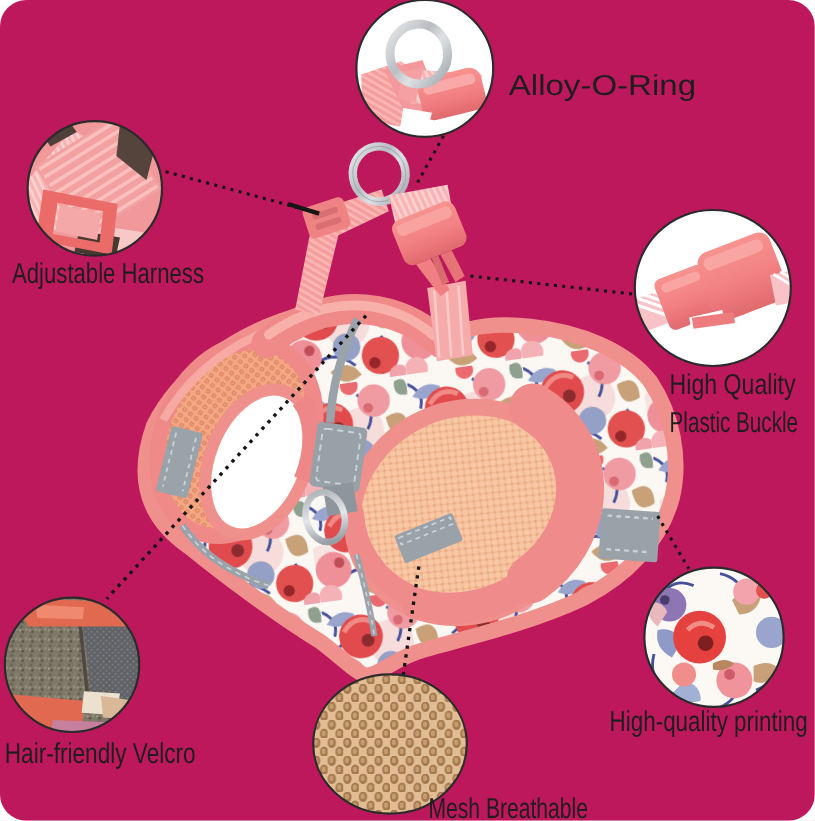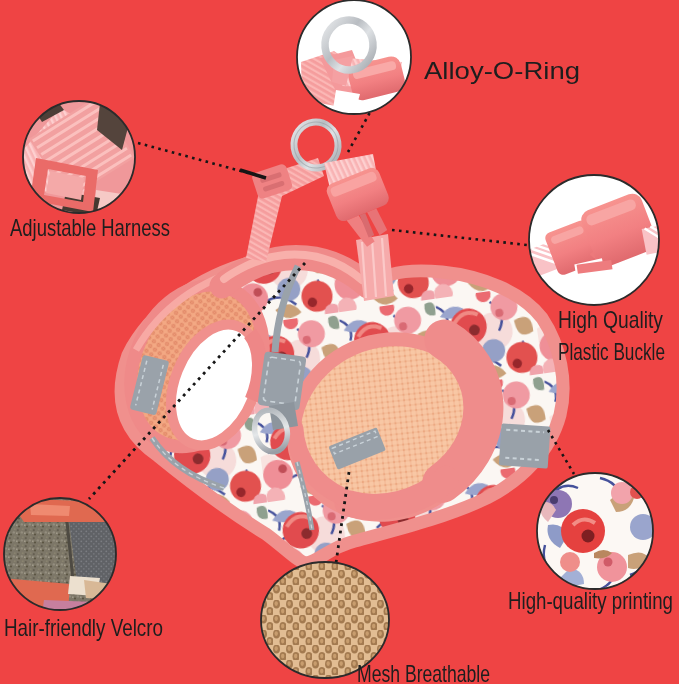--- a/index.html
+++ b/index.html
@@ -1,17 +1,17 @@
 <!DOCTYPE html>
 <html><head>
 <meta charset="utf-8">
 <style>
 html,body{margin:0;padding:0;background:#ffffff;}
-#stage{position:relative;width:679px;height:684px;overflow:hidden;background:#ef4444;
-  font-family:"Liberation Sans", sans-serif;}
+#stage{position:relative;width:679px;height:684px;overflow:hidden;background:#be185d;
+  font-family:"Liberation Sans", sans-serif;border-radius:22px;}
 svg{display:block;}
 </style>
 </head>
 <body>
 <div id="stage">
 <svg width="679" height="684" viewBox="0 0 679 684">
 <defs>
 
   <pattern id="mesh" width="5.5" height="5.5" patternUnits="userSpaceOnUse" patternTransform="rotate(18)">
     <rect width="5.5" height="5.5" fill="#f8c7a4"></rect>

